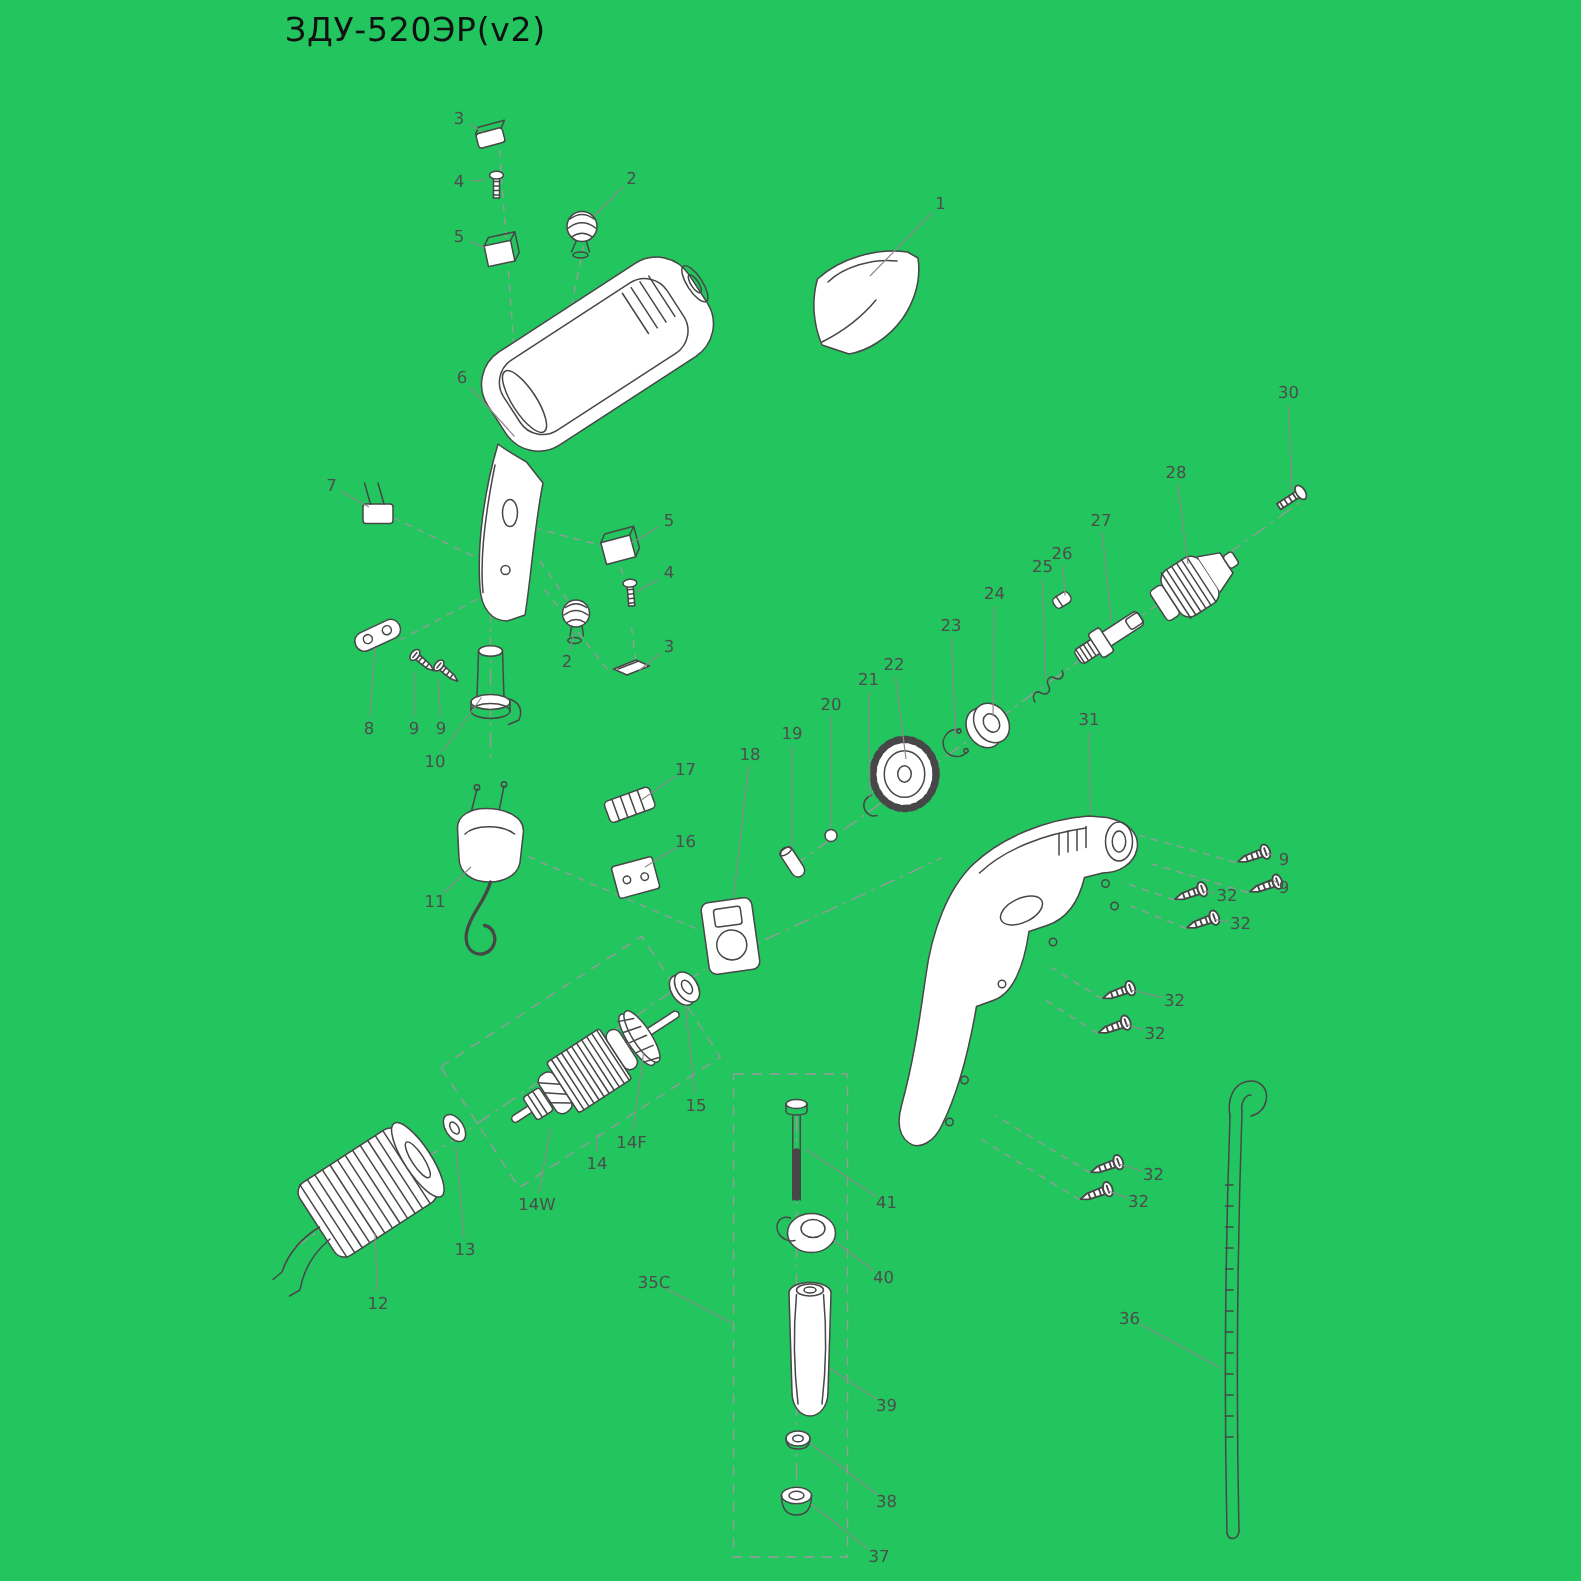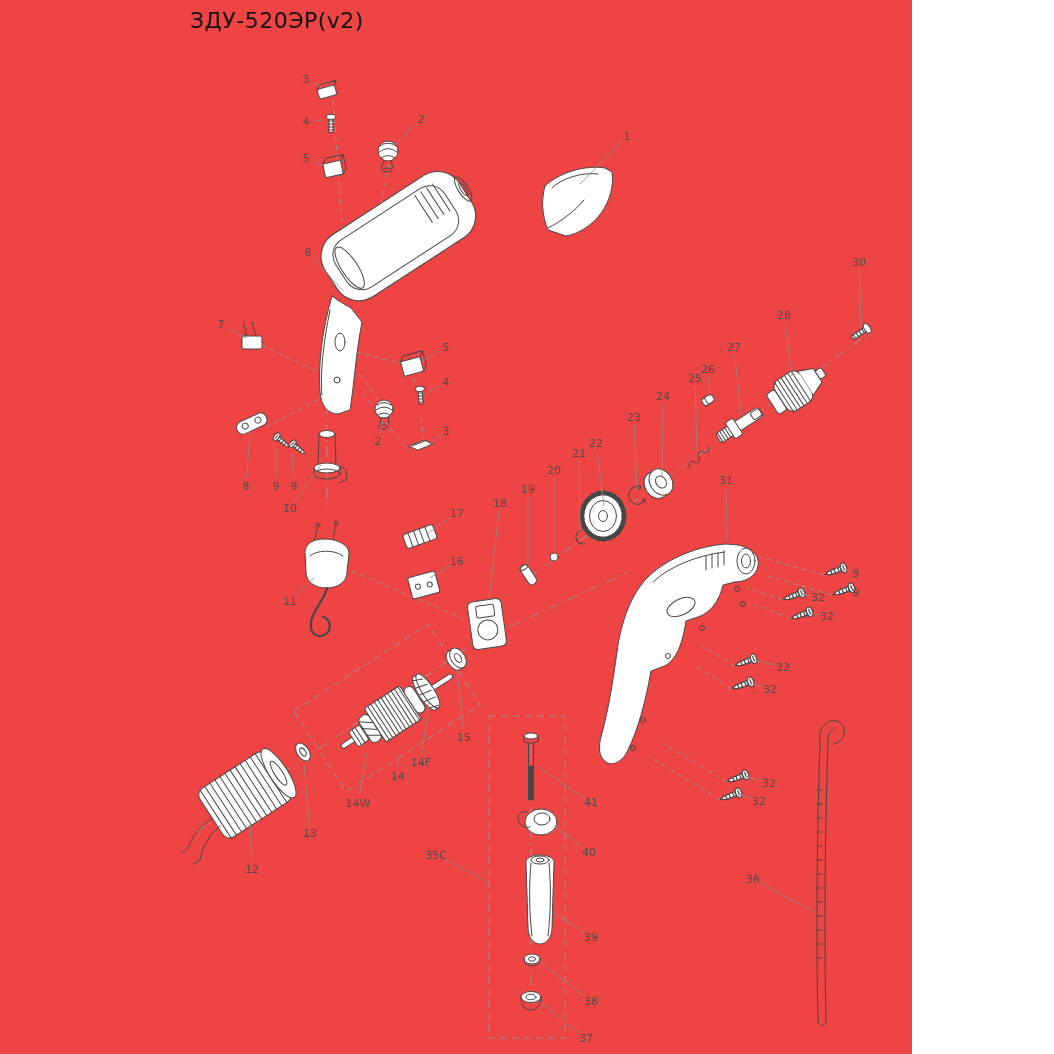--- a/index.html
+++ b/index.html
@@ -1,16 +1,16 @@
 <!DOCTYPE html>
 <html style="--line-color: #474747; --label-color: #4d4d4d; --leader-color: #8c8c8c; --construction-color: #9a9a9a;"><head>
 <meta charset="utf-8">
 <style>
   html,body{margin:0;padding:0;background:#fff;}
-  #stage{position:relative;width:912px;height:1054px;background:#ef4444;overflow:hidden;
+  #stage{position:relative;width:1054px;height:1054px;background:#22c55e;overflow:hidden;
          font-family:"DejaVu Sans","Liberation Sans",sans-serif;}
   #diagram-title{position:absolute;left:190px;top:8px;font-size:22px;font-weight:500;
                  color:#111;letter-spacing:.5px;white-space:nowrap;}
   svg{position:absolute;left:0;top:0;}
   #art{stroke:var(--line-color,#474747);stroke-width:1;fill:none;stroke-linecap:round;stroke-linejoin:round;}
   .wfill{fill:#fff;}
   .construction{stroke:var(--construction-color,#9a9a9a);stroke-width:0.9;fill:none;}
   .dash{stroke-dasharray:5 4;}
   .axis{stroke-dasharray:11 4 2 4;}
   .box{stroke-dasharray:7 5;}

